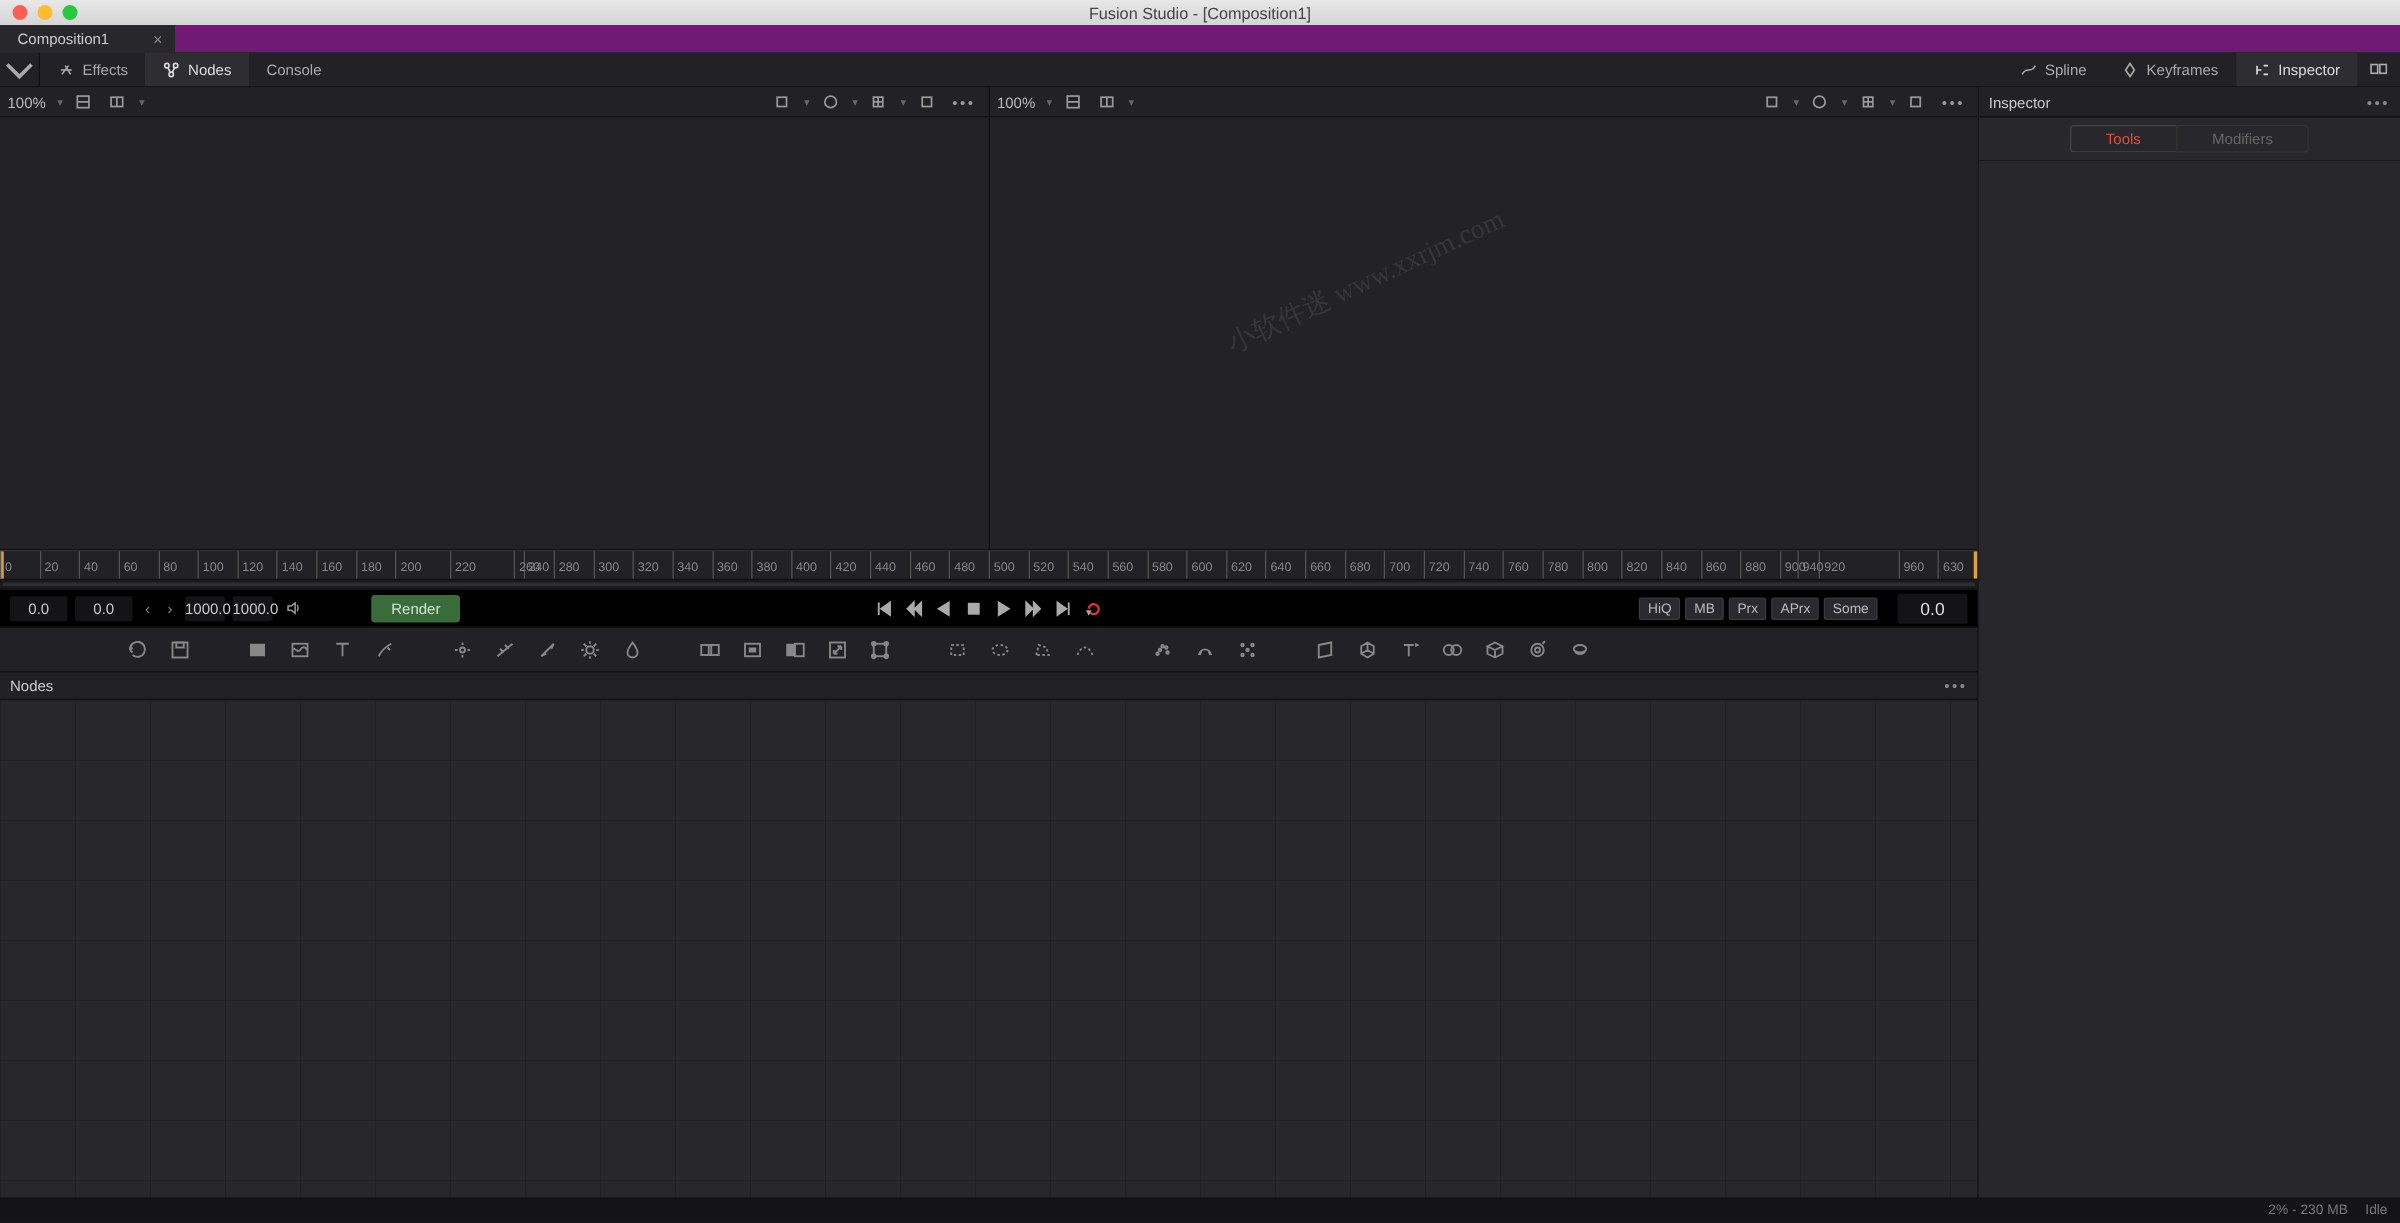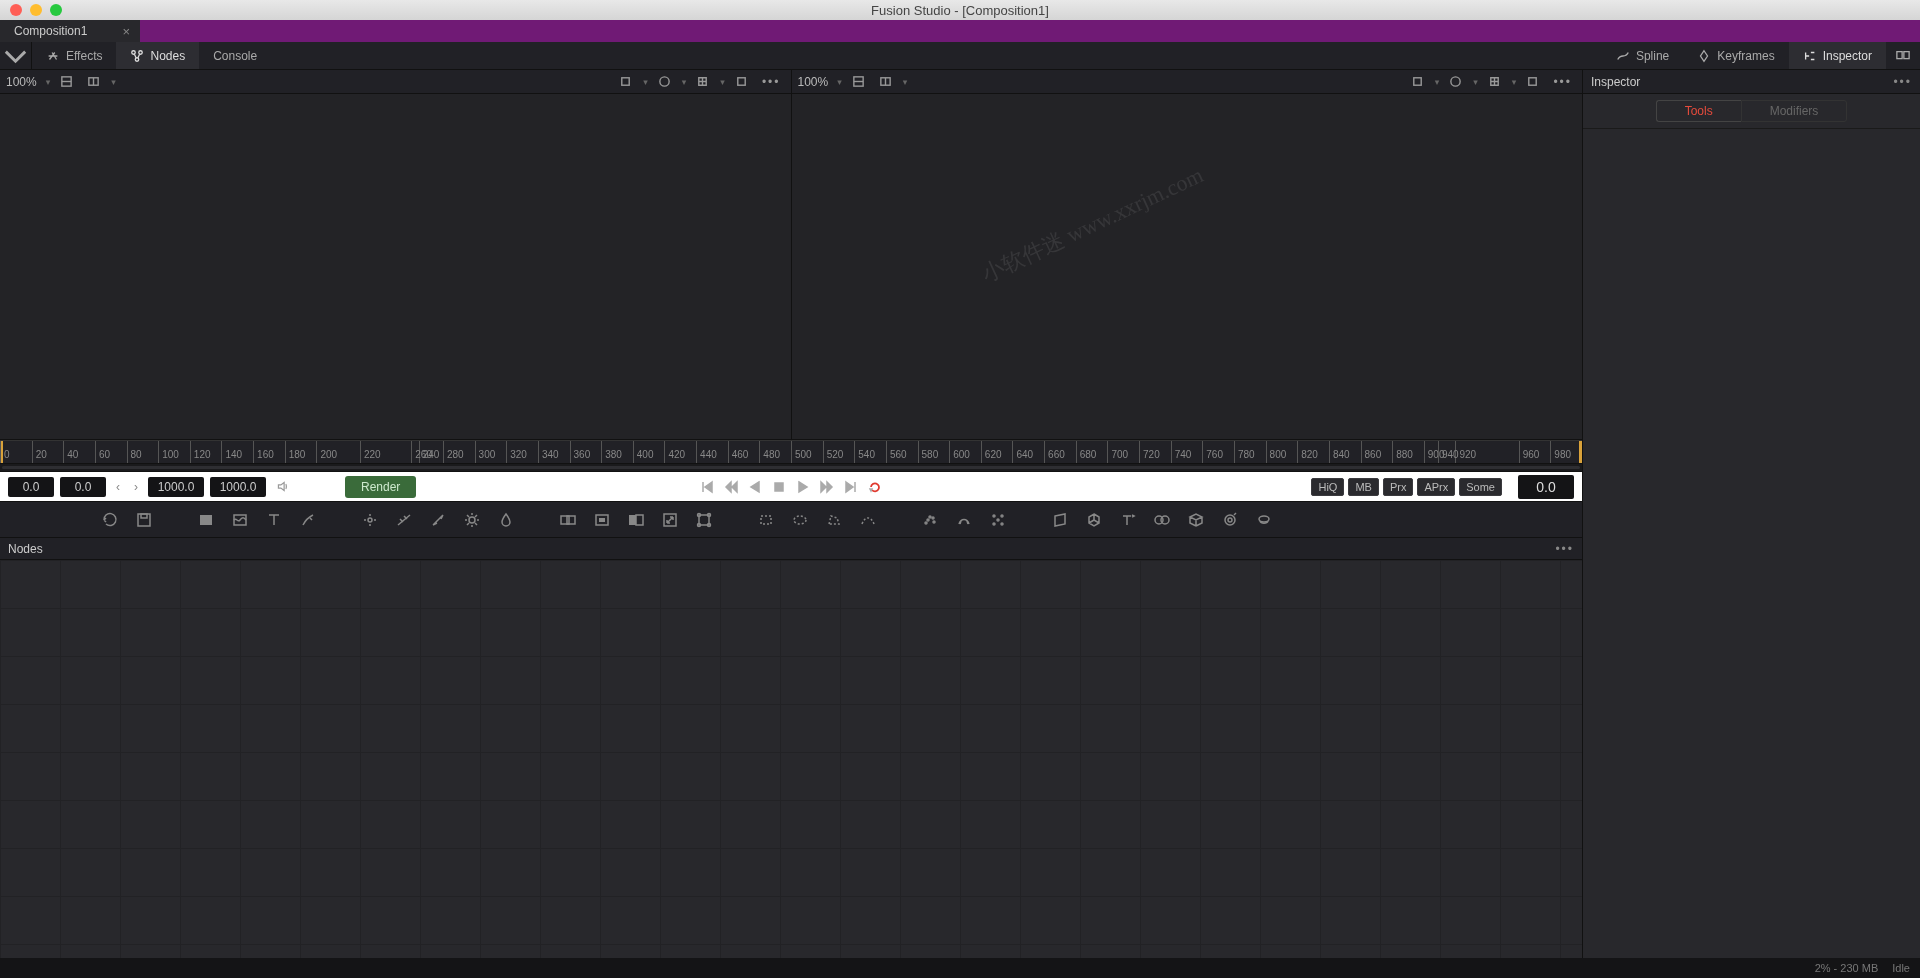--- a/index.html
+++ b/index.html
@@ -53,23 +53,23 @@
 
 .ruler { height: 24px; background: #212126; border-top: 1px solid #333; border-bottom: 1px solid #111; position: relative; overflow: hidden; }
 .ruler .tick { position: absolute; top: 0; font-size: 10px; color: #888; padding-top: 8px; border-left: 1px solid #555; height: 100%; padding-left: 3px; }
 .ruler .marker-start { position: absolute; left: 0; top: 0; width: 3px; height: 100%; background: #d9a23a; }
 .ruler .marker-end { position: absolute; right: 0; top: 0; width: 3px; height: 100%; background: #d9a23a; }
 
 .slimbar { height: 8px; background: #1a1a1c; border-bottom: 1px solid #111; position: relative; }
 .slimbar .track { position: absolute; left: 2px; right: 2px; top: 2px; bottom: 2px; background: #2e2e32; border-radius: 3px; }
 
 
-.playbar { height: 30px; background: #ffffff; display: flex; align-items: center; gap: 6px; padding: 0 8px; border-bottom: 1px solid #111; }
+.playbar { height: 30px; background: #000000; display: flex; align-items: center; gap: 6px; padding: 0 8px; border-bottom: 1px solid #111; }
 .pfield { background: #141416; color: #ccc; padding: 3px 0; width: 46px; text-align: center; border-radius: 2px; font-size: 12px; }
-.pfield.wide { width: 56px; }
+.pfield.wide { width: 32px; }
 .arrowbtn { color: #888; padding: 0 4px; cursor: pointer; }
 .renderbtn { background: #3a6b3a; color: #cde8cd; padding: 4px 16px; border-radius: 3px; cursor: pointer; font-size: 12px; }
 .playbar .pcenter { position: absolute; left: 50%; transform: translateX(-50%); display: flex; gap: 10px; align-items: center; }
 .playbar { position: relative; }
 .playicon { width: 14px; height: 14px; cursor: pointer; }
 .playicon svg { width: 100%; height: 100%; fill: #aaa; }
 .playicon.loop svg { fill: #e03a2f; }
 .qualbtns { margin-left: auto; display: flex; gap: 4px; align-items: center; }
 .qbtn { background: #2a2a2e; border: 1px solid #3a3a3e; padding: 2px 6px; border-radius: 2px; color: #bbb; font-size: 11px; cursor: pointer; }
 .bigtime { background: #141416; color: #ddd; padding: 4px 0; width: 56px; text-align: center; border-radius: 2px; font-size: 14px; font-weight: 500; margin-left: 12px; }
@@ -320,21 +320,21 @@
         <div class="tick" style="left: 1233.96px;">780</div>
         <div class="tick" style="left: 1265.6px;">800</div>
         <div class="tick" style="left: 1297.24px;">820</div>
         <div class="tick" style="left: 1328.88px;">840</div>
         <div class="tick" style="left: 1360.52px;">860</div>
         <div class="tick" style="left: 1392.16px;">880</div>
         <div class="tick" style="left: 1423.8px;">900</div>
         <div class="tick" style="left: 1455.44px;">920</div>
         <div class="tick" style="left: 1438px;">940</div>
         <div class="tick" style="left: 1518.72px;">960</div>
-        <div class="tick" style="left: 1550.36px;">980</div>
+        <div class="tick" style="left: 1550.36px;">630</div>
       </div>
     <div class="slimbar">
         <div class="track"></div>
       </div>
 
     <div class="playbar">
       <div class="pfield">0.0</div>
       <div class="pfield">0.0</div>
       <div class="arrowbtn">‹</div>
       <div class="arrowbtn">›</div>

